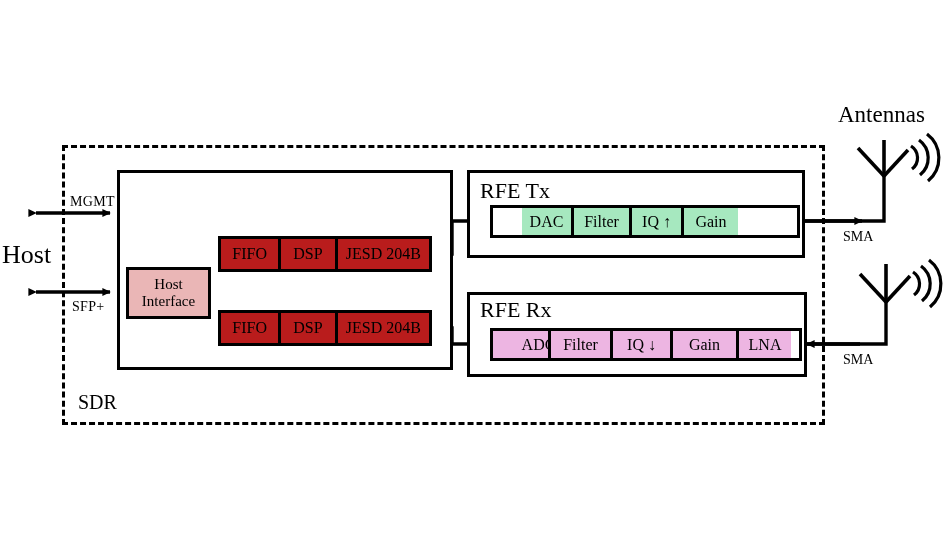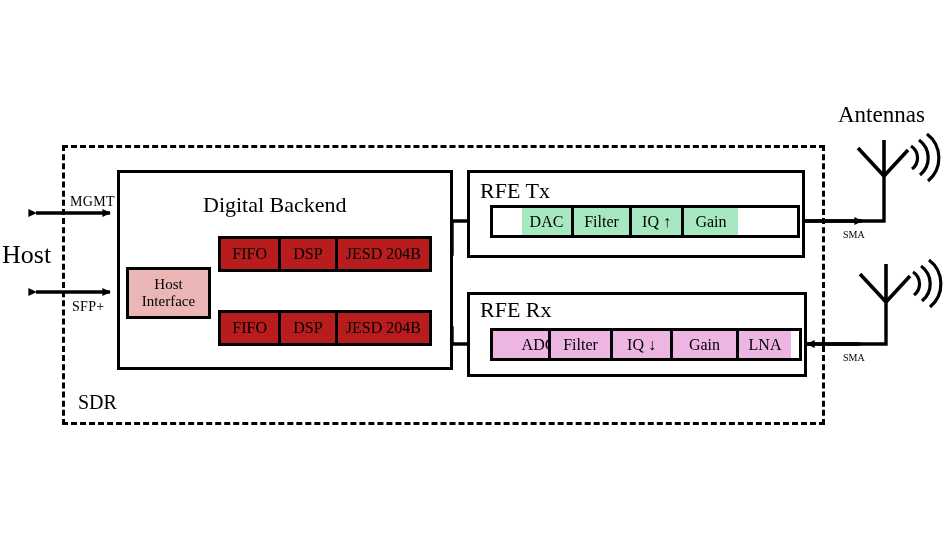--- a/index.html
+++ b/index.html
@@ -27,21 +27,21 @@
   .pink{background:#b91c1c;}
   .green{background:#a6e8bf;}
   .violet{background:#edb5e2;}
 
   .hostif{position:absolute;border:3px solid #000;background:#eab6b6;
           display:flex;flex-direction:column;align-items:center;justify-content:center;
           font-size:15px;line-height:1.15;box-sizing:border-box;}
 
   .host-lbl{font-size:26px;}
   .small-lbl{font-size:14px;letter-spacing:.3px;}
-  .sma-lbl{font-size:10px;}
+  .sma-lbl{font-size:14px;}
   .ant-lbl{font-size:23px;}
 </style>
 </head>
 <body>
 
 <div id="stage">
 
   <div class="sdr-box"></div>
   <div class="lbl sdr-tag">SDR</div>
 
@@ -100,21 +100,20 @@
   </svg>
 
   <div class="lbl host-lbl" style="left:2px;top:242px;">Host</div>
   <div class="lbl small-lbl" style="left:70px;top:195px;">MGMT</div>
   <div class="lbl small-lbl" style="left:72px;top:300px;">SFP+</div>
   <div class="lbl ant-lbl" style="left:838px;top:103px;">Antennas</div>
   <div class="lbl sma-lbl" style="left:843px;top:230px;">SMA</div>
   <div class="lbl sma-lbl" style="left:843px;top:353px;">SMA</div>
 
   <div class="panel" style="left:117px;top:170px;width:336px;height:200px;"></div>
-  <div class="panel-title" style="left:203px;top:192px;">Digital Backend</div>
 
   <div class="hostif" style="left:126px;top:267px;width:85px;height:52px;">
     <span>Host</span>
     <span>Interface</span>
   </div>
 
   <div class="chain" style="left:218px;top:236px;width:214px;height:36px;">
     <div class="cell pink" style="width:62px;">FIFO</div>
     <div class="cell pink" style="width:58px;">DSP</div>
     <div class="cell pink" style="width:94px;">JESD 204B</div>

